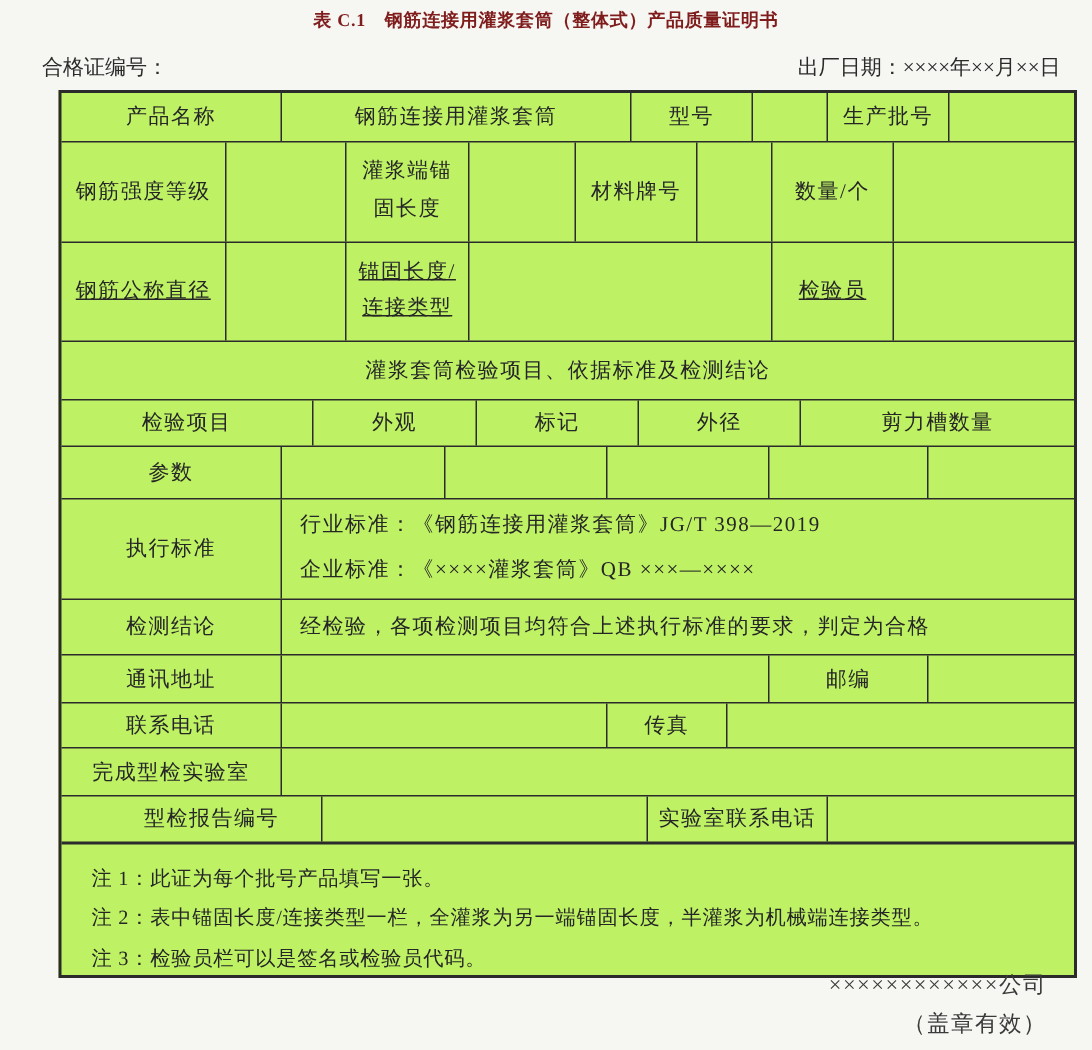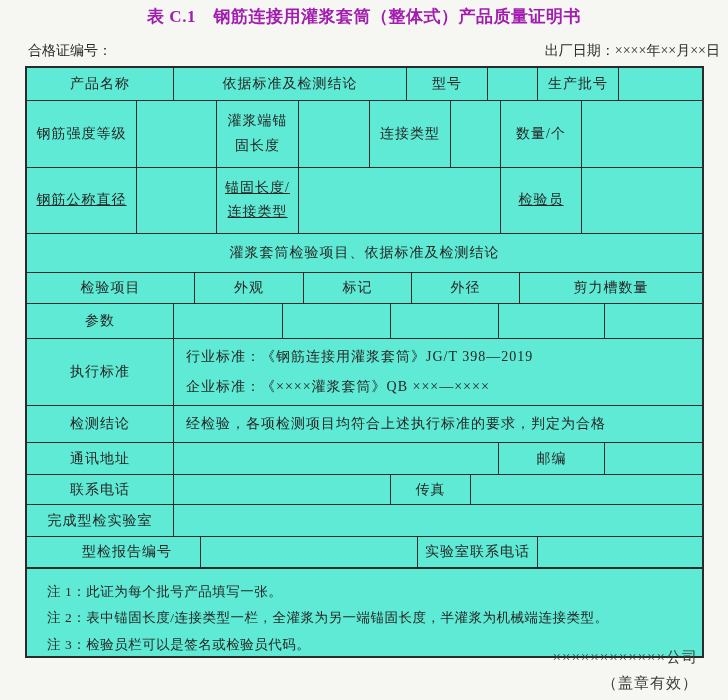--- a/index.html
+++ b/index.html
@@ -7,36 +7,36 @@
     width:728px;height:700px;
     background:#f6f6f3;
     font-family:"Liberation Serif","DejaVu Serif",serif;
     color:#262626;
     -webkit-font-smoothing:antialiased;
   }
   .page{position:relative;width:728px;height:700px;overflow:hidden;}
   .doc-title{
     text-align:center;
     font-weight:bold;
-    font-size:17px;
+    font-size:12px;
     padding-top:5px;
     letter-spacing:.5px;
-    color:#a21caf;
+    color:#7f1d1d;
   }
   .meta-row{
     display:flex;justify-content:space-between;align-items:flex-end;
     font-size:14px;
-    padding:14px 8px 6px 28px;
+    padding:14px 21px 6px 28px;
     color:#2a2a2a;
   }
   .cert-table{
-    margin-left:25px;
+    margin-left:39px;
     width:675px;
     border:2px solid #2b2b2b;
-    background:#5eead4;
+    background:#bef264;
     box-sizing:content-box;
     font-size:14px;
   }
   .t-row{display:flex;border-bottom:1px solid #2b2b2b;}
   .t-row.thick{border-bottom-width:2px;padding-left:27px;}
   .t-row:last-child{border-bottom:none;}
   .cell{
     border-right:1px solid #2b2b2b;
     box-sizing:border-box;
     display:flex;align-items:center;justify-content:center;
@@ -87,37 +87,37 @@
 
   <div class="meta-row">
     <span>合格证编号：</span>
     <span>出厂日期：××××年××月××日</span>
   </div>
 
   <div class="cert-table">
 
     <div class="t-row" style="height:32px">
       <div class="cell" style="width:147px">产品名称</div>
-      <div class="cell" style="width:233px">依据标准及检测结论</div>
+      <div class="cell" style="width:233px">钢筋连接用灌浆套筒</div>
       <div class="cell" style="width:81px">型号</div>
       <div class="cell" style="width:50px"></div>
       <div class="cell" style="width:81px">生产批号</div>
       <div class="cell" style="flex:1"></div>
     </div>
 
     <div class="t-row" style="height:132px">
       <div class="sub-col">
         <div class="sub-row">
           <div class="cell" style="width:110px">钢筋强度等级</div>
           <div class="cell" style="width:80px"></div>
           <div class="cell" style="width:82px">
             <span class="wrap4">灌浆端锚固长度</span>
           </div>
           <div class="cell" style="width:71px"></div>
-          <div class="cell" style="width:81px">连接类型</div>
+          <div class="cell" style="width:81px">材料牌号</div>
           <div class="cell" style="width:50px"></div>
           <div class="cell" style="width:81px">数量/个</div>
           <div class="cell" style="flex:1"></div>
         </div>
         <div class="sub-row">
           <div class="cell" style="width:110px">钢筋公称直径</div>
           <div class="cell" style="width:80px"></div>
           <div class="cell" style="width:82px">
             <span class="wrap5">锚固长度/连接类型</span>
           </div>

